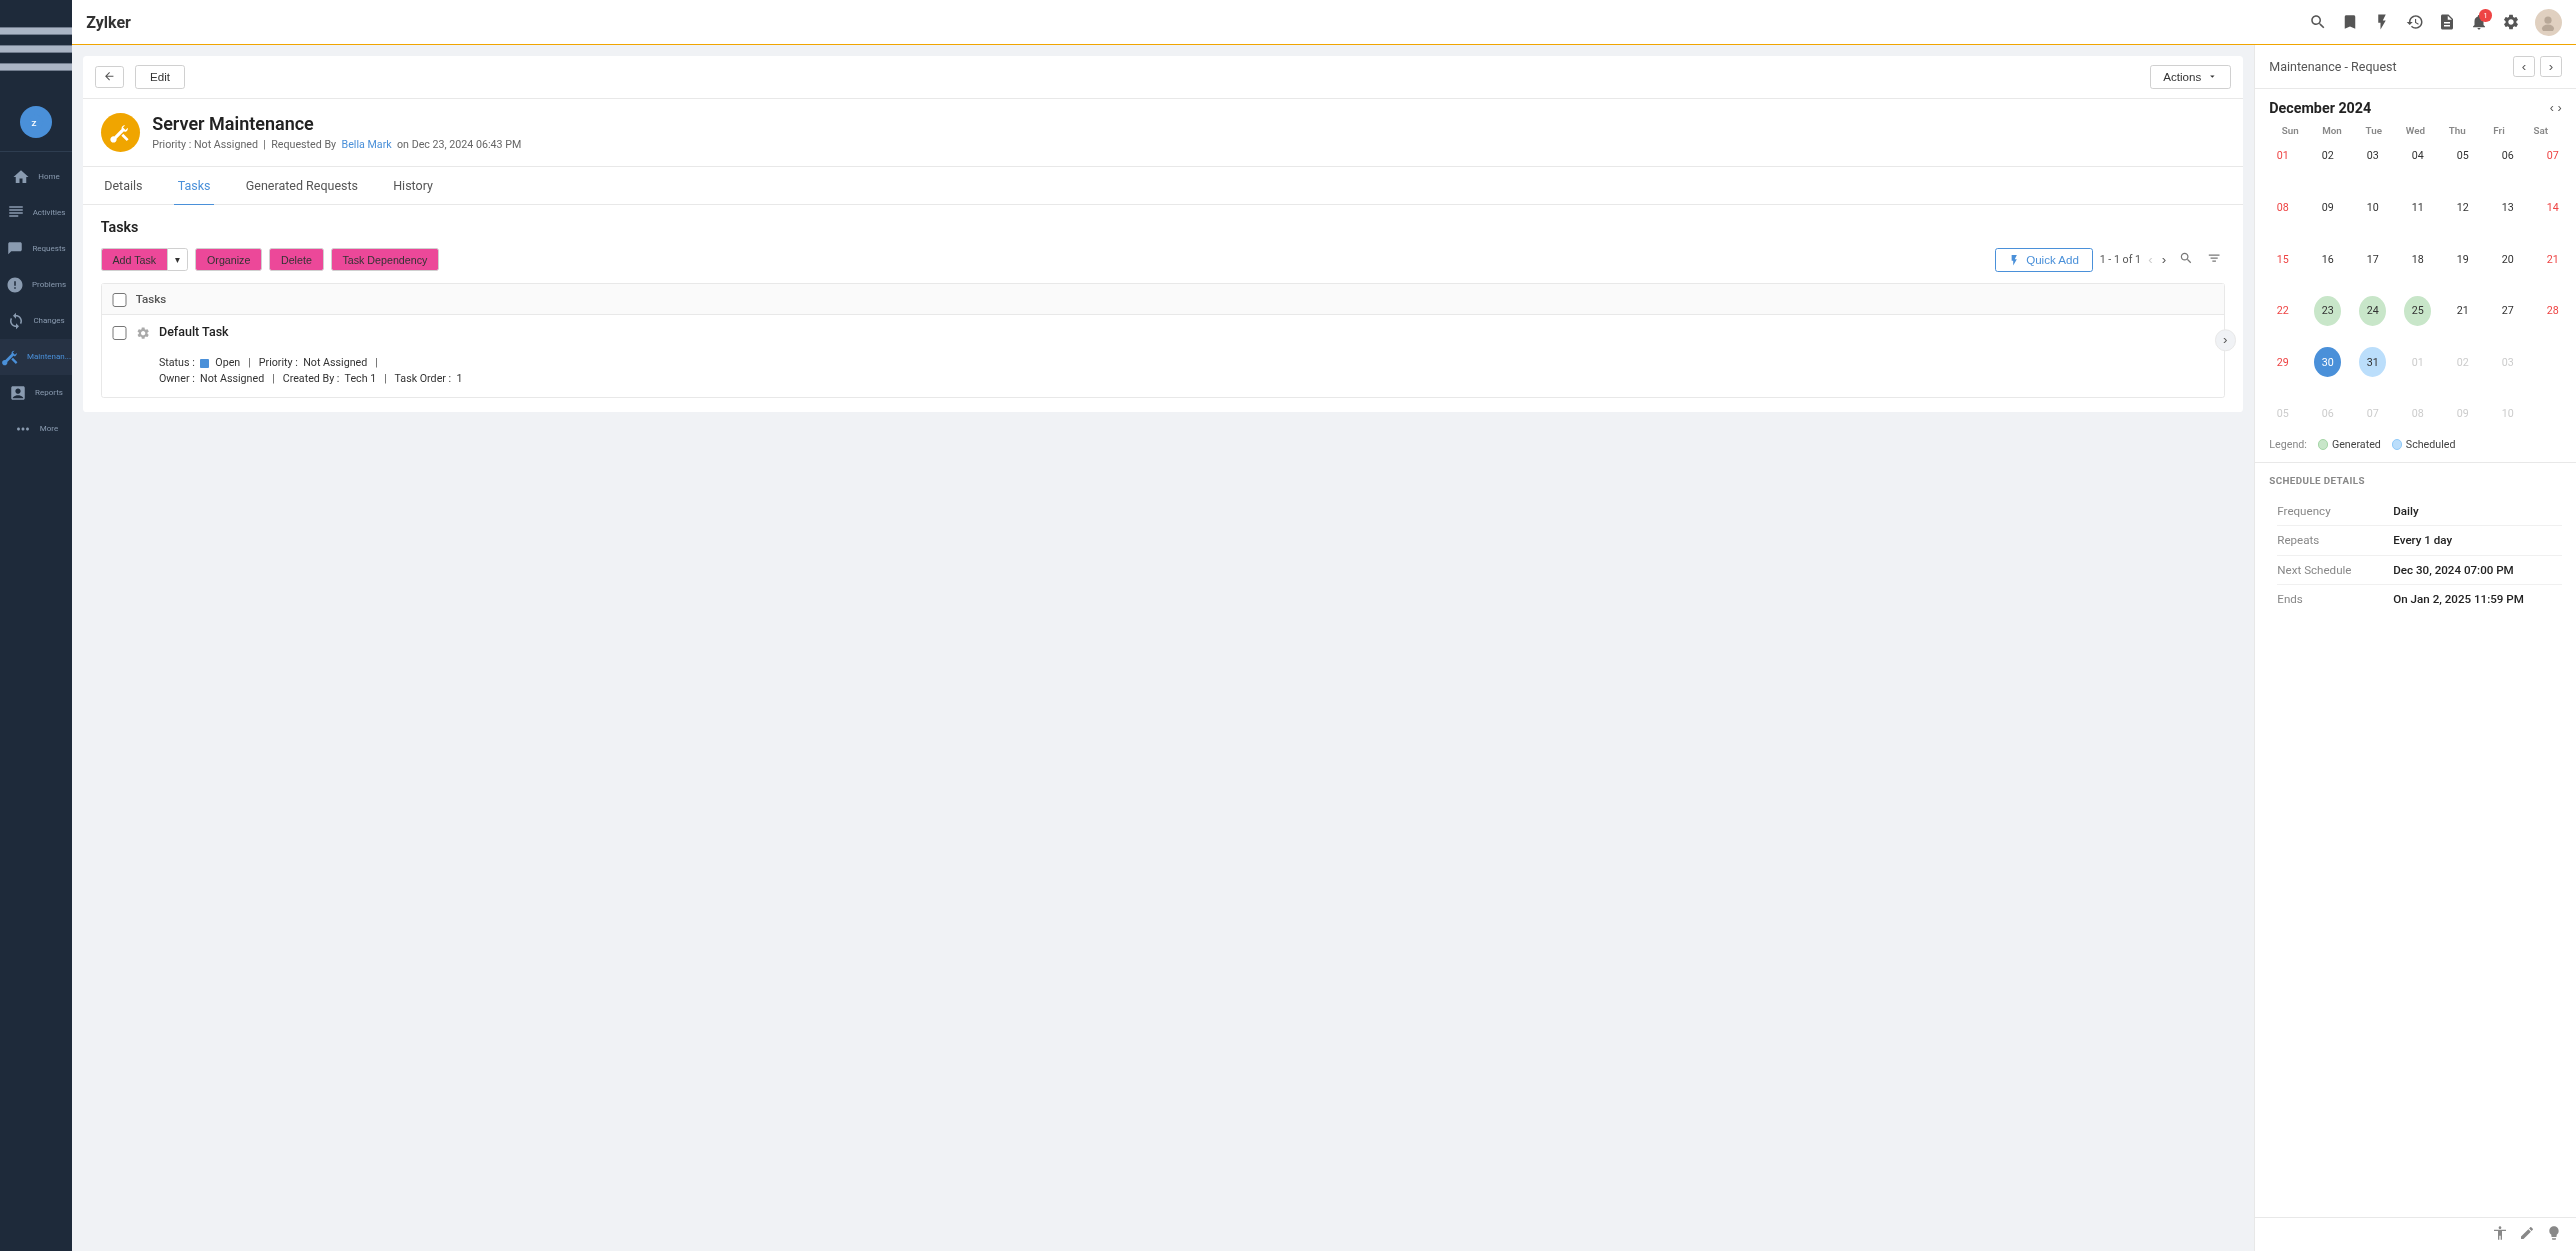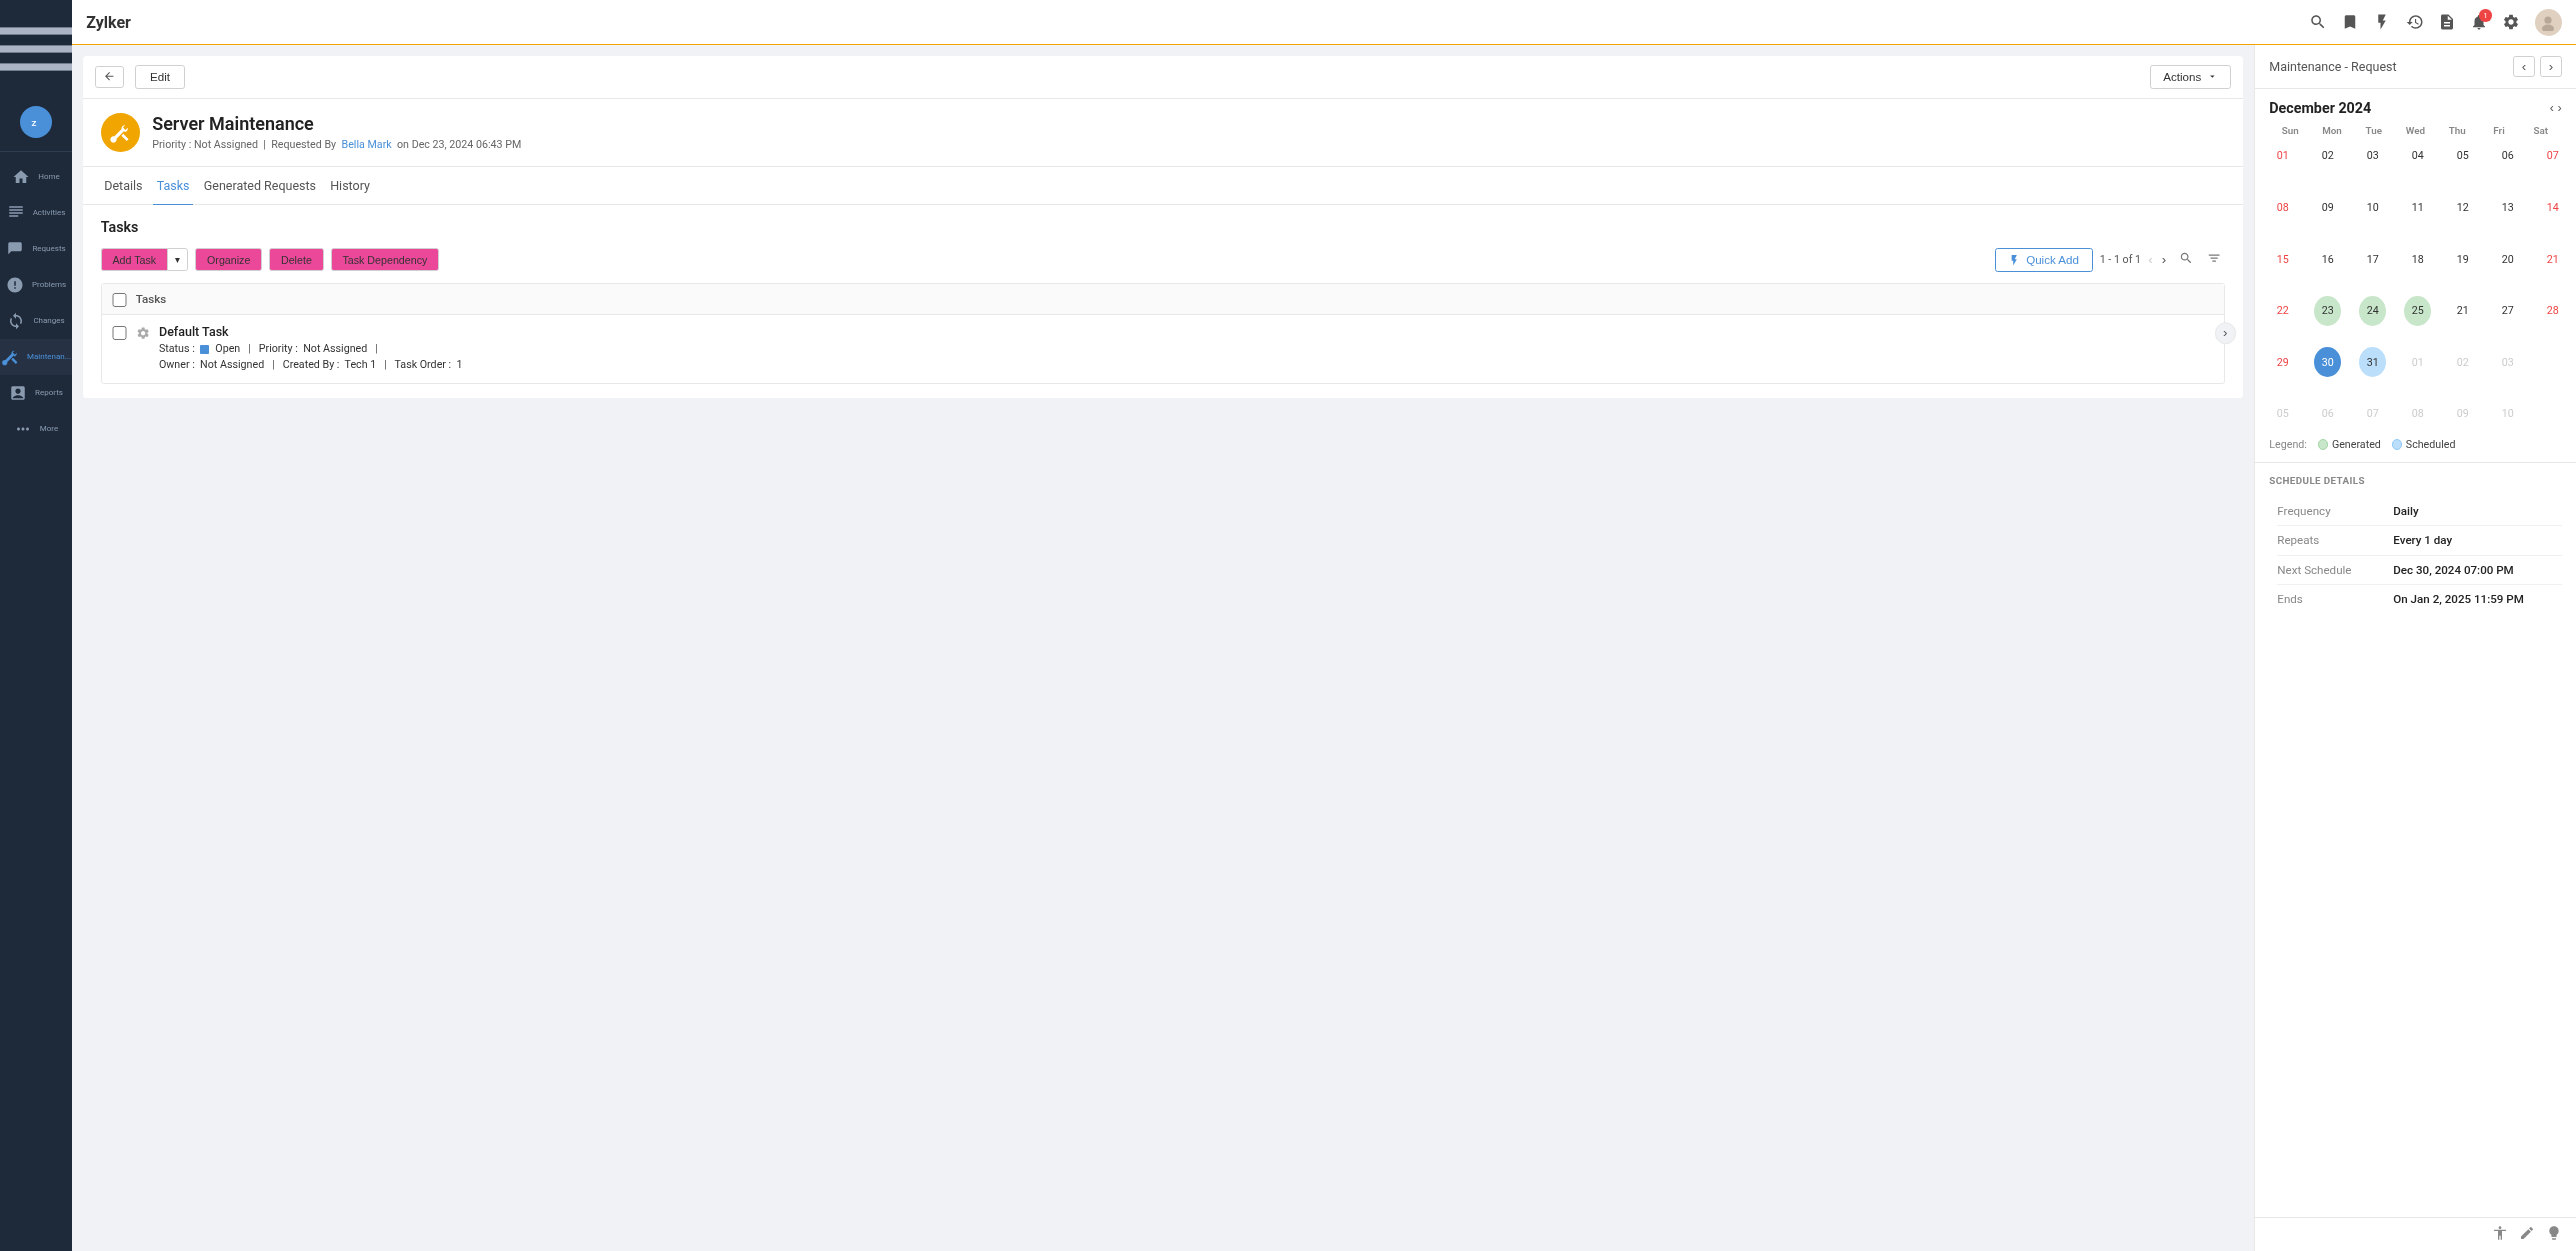--- a/index.html
+++ b/index.html
@@ -204,21 +204,21 @@
       color: #666;
       margin-top: 3.6px;
     }
     .request-meta a { color: #4a90d9; text-decoration: none; }
 
     
     .tabs {
       display: flex;
       padding: 0 18px;
       border-bottom: 0.9px solid #e8e8e8;
-      gap: 7px;
+      gap: 28px;
     }
     .tab {
       padding: 10.7px 3.6px;
       font-size: 12.5px;
       color: #555;
       cursor: pointer;
       border-bottom: 1.8px solid transparent;
       margin-bottom: -0.9px;
     }
     .tab.active {
@@ -335,21 +335,21 @@
       border: 0.9px solid #ccc;
       border-radius: 1.8px;
       cursor: pointer;
       flex-shrink: 0;
       margin-top: 1.8px;
     }
     .task-settings-icon {
       color: #aaa; cursor: pointer; flex-shrink: 0; margin-top: 1.8px;
     }
     .task-info { flex: 1; }
-    .task-name { font-size: 12.5px; font-weight: 500; color: #222; margin-bottom: 3px; }
+    .task-name { font-size: 12.5px; font-weight: 500; color: #222; margin-bottom: 17px; }
     .task-details { font-size: 10.7px; color: #555; margin-bottom: 2.7px; }
     .task-details span { color: #333; }
     .status-dot {
       display: inline-block;
       width: 9px; height: 9px;
       background: #4a90d9;
       border-radius: 0.9px;
       margin-right: 3.6px;
       vertical-align: middle;
     }

